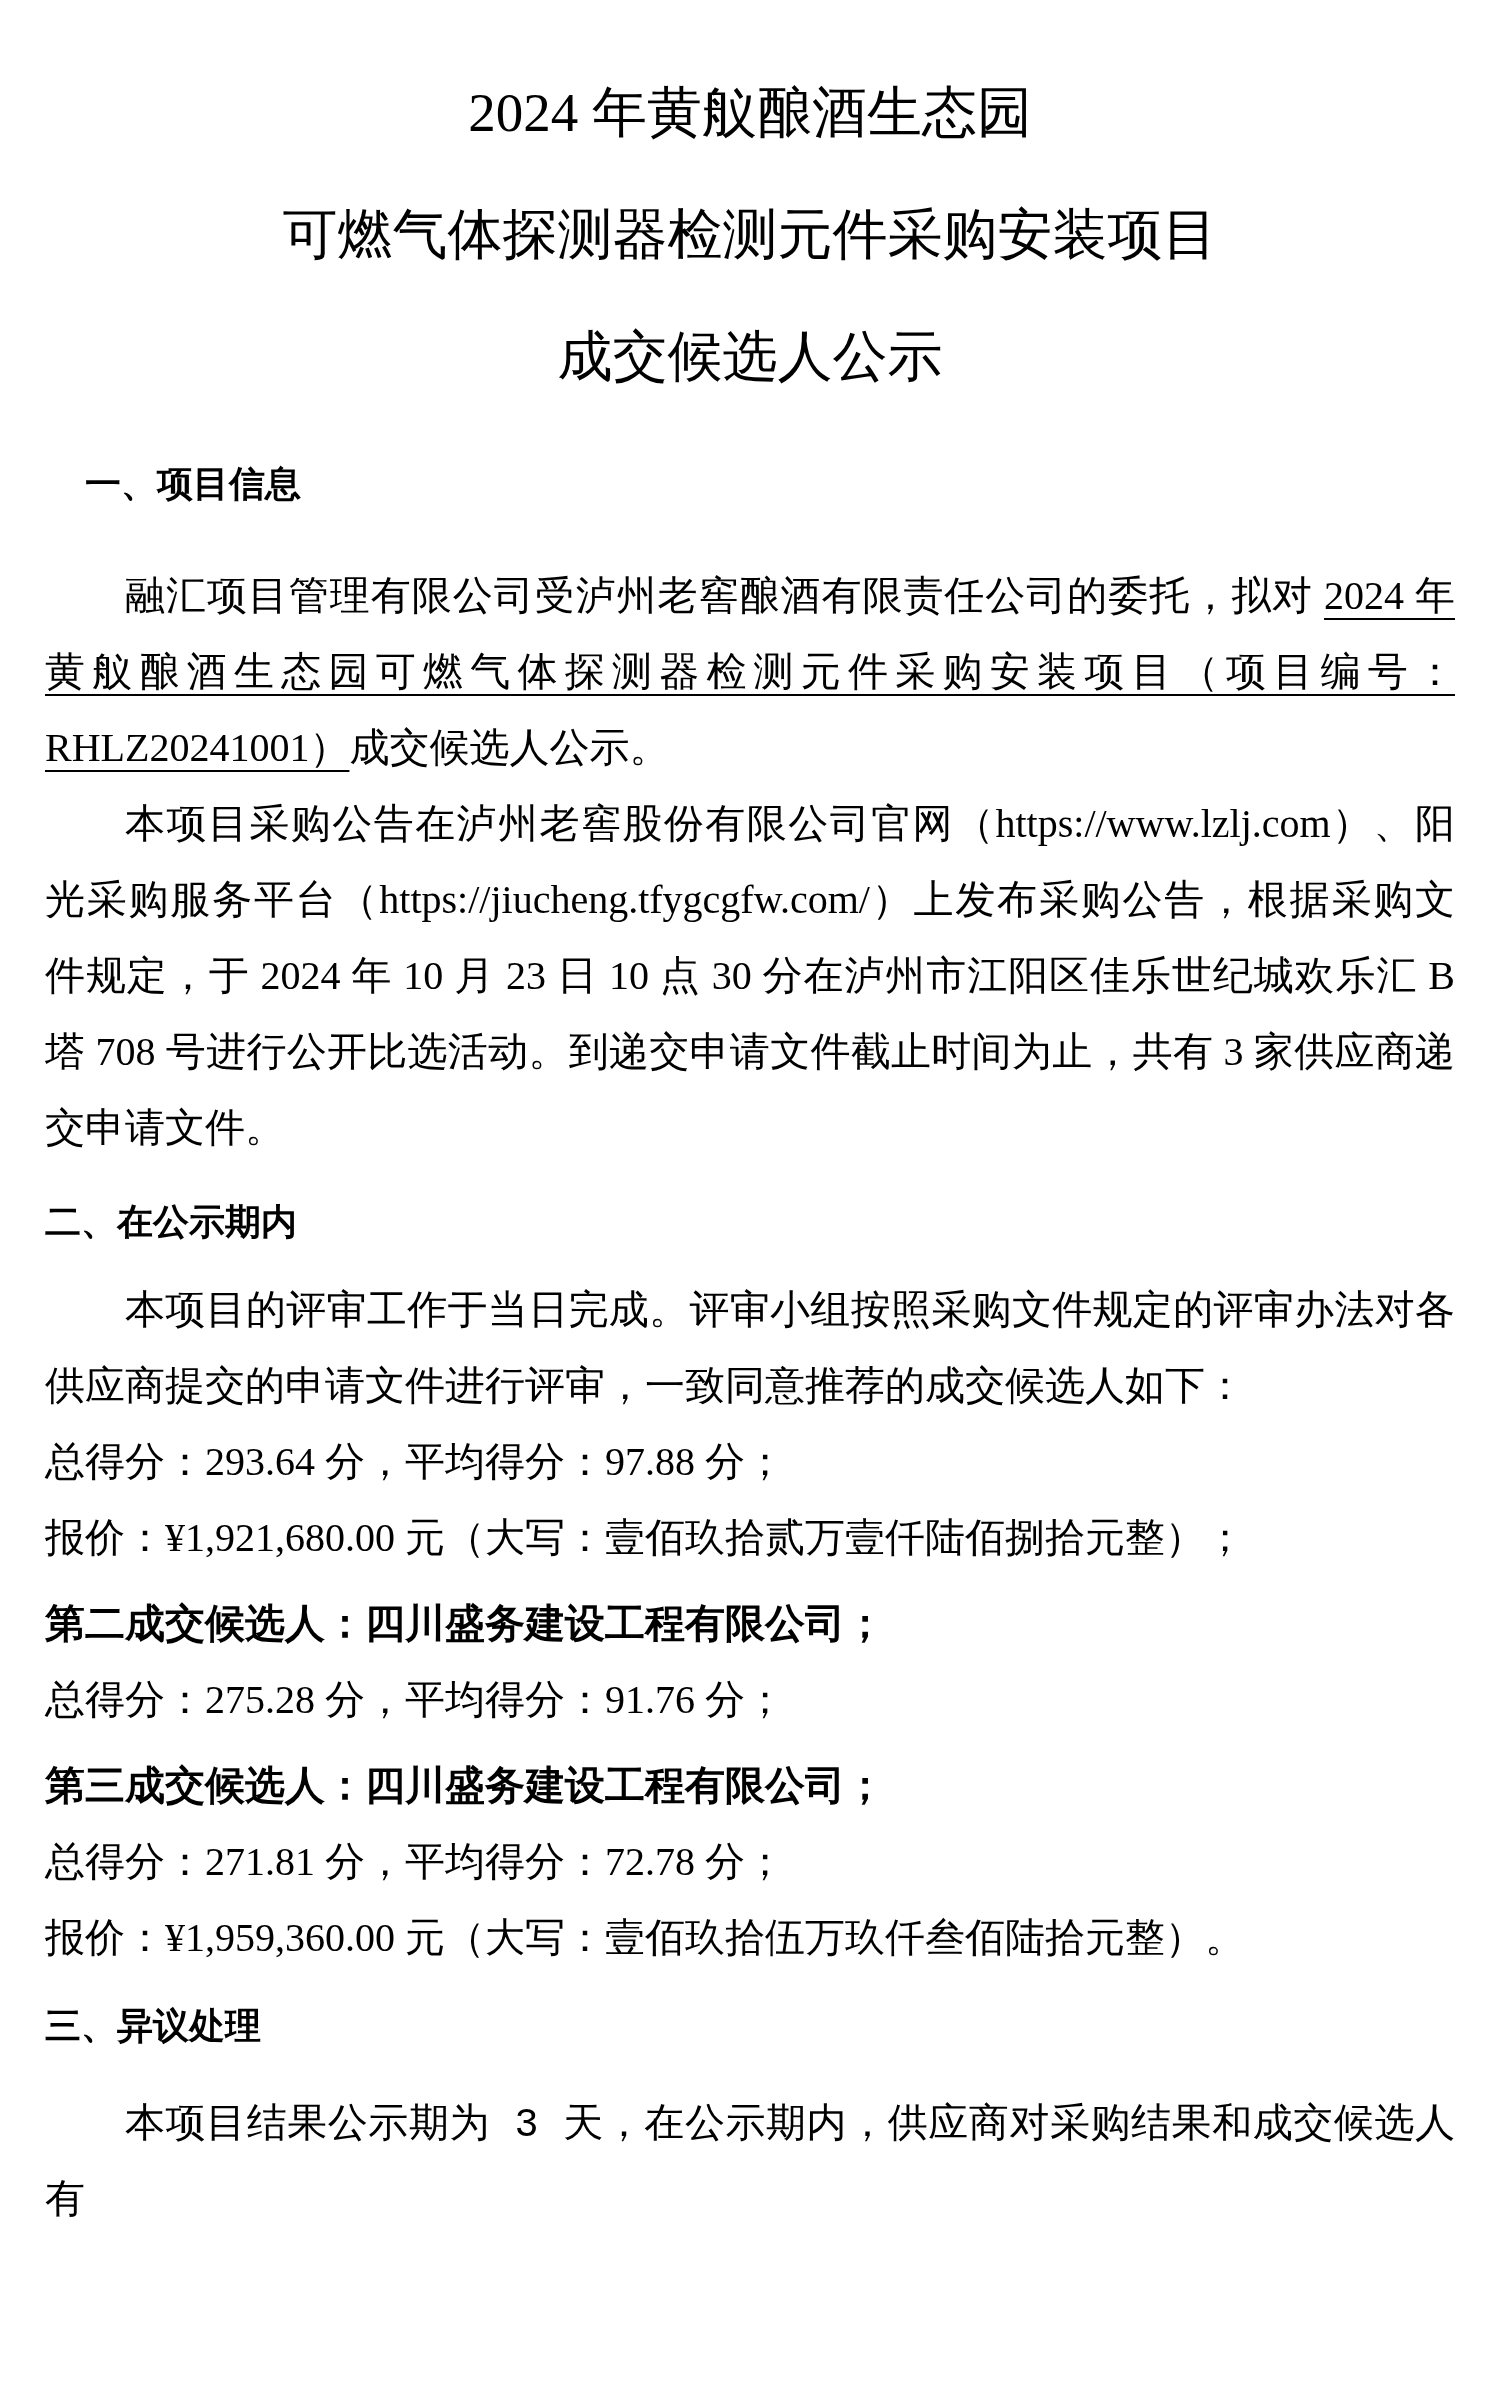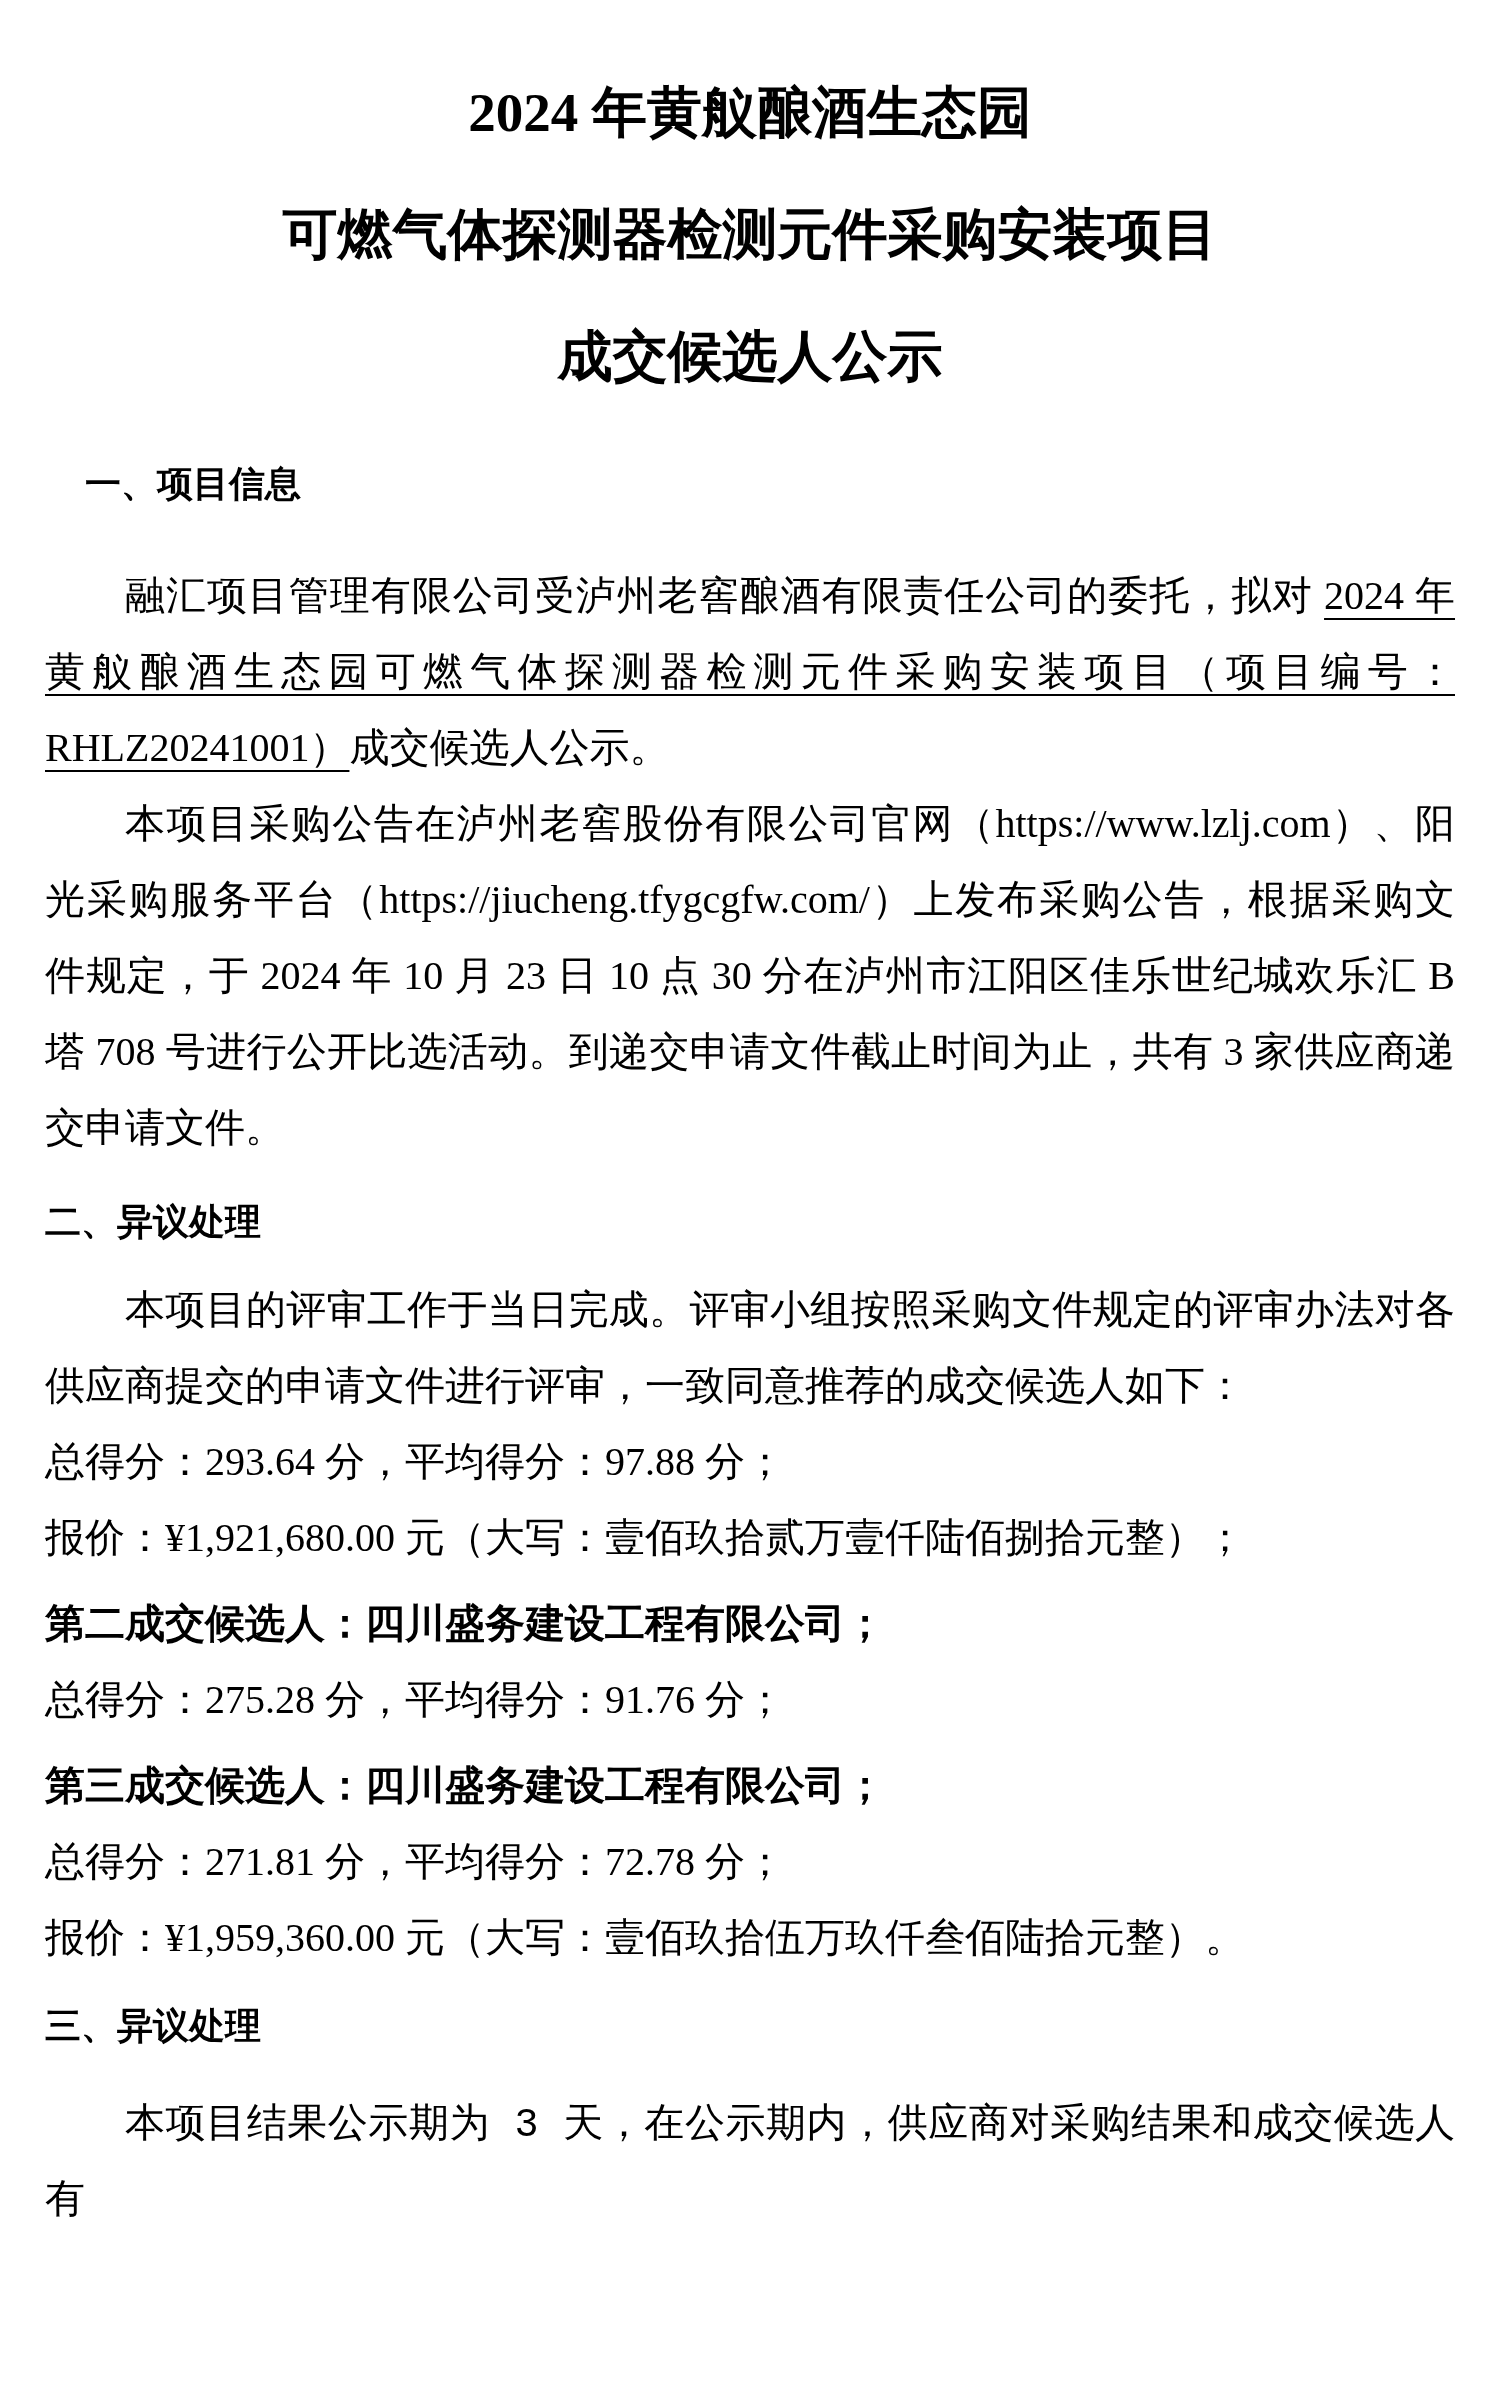--- a/index.html
+++ b/index.html
@@ -14,21 +14,21 @@
     width: 1500px;
     height: 2381px;
     box-sizing: border-box;
     padding: 52px 45px 0 45px;
     background: #ffffff;
     overflow: hidden;
   }
   .title-block { margin: 0; }
   .title-line {
     font-size: 55px;
-    font-weight: 700;
+    font-weight: 400;
     line-height: 122px;
     text-align: center;
     white-space: nowrap;
   }
   .sec-heading {
     font-size: 36px;
     font-weight: 700;
     line-height: 76px;
     margin: 0;
   }
@@ -66,21 +66,21 @@
     <div class="title-line">可燃气体探测器检测元件采购安装项目</div>
     <div class="title-line">成交候选人公示</div>
   </div>
 
   <h2 class="sec-heading sec-info">一、项目信息</h2>
 
   <p class="para indent p-info-1"><span>融汇项目管理有限公司受泸州老窖酿酒有限责任公司的委托，拟对 </span><span class="u">2024 年黄舣酿酒生态园可燃气体探测器检测元件采购安装项目（项目编号：RHLZ20241001）</span><span>成交候选人公示。</span></p>
 
   <p class="para indent p-info-2">本项目采购公告在泸州老窖股份有限公司官网（https://www.lzlj.com）、阳光采购服务平台（https://jiucheng.tfygcgfw.com/）上发布采购公告，根据采购文件规定，于 2024 年 10 月 23 日 10 点 30 分在泸州市江阳区佳乐世纪城欢乐汇 B 塔 708 号进行公开比选活动。到递交申请文件截止时间为止，共有 3 家供应商递交申请文件。</p>
 
-  <h2 class="sec-heading sec-review">二、异议处理</h2>
+  <h2 class="sec-heading sec-review">二、在公示期内</h2>
 
   <p class="para indent p-review-intro">本项目的评审工作于当日完成。评审小组按照采购文件规定的评审办法对各供应商提交的申请文件进行评审，一致同意推荐的成交候选人如下：</p>
 
   <div class="candidate">
     <p class="para">总得分：293.64 分，平均得分：97.88 分；</p>
     <p class="para">报价：¥1,921,680.00 元（大写：壹佰玖拾贰万壹仟陆佰捌拾元整）；</p>
   </div>
 
   <div class="candidate">
     <p class="para cand-rank">第二成交候选人：四川盛务建设工程有限公司；</p>

